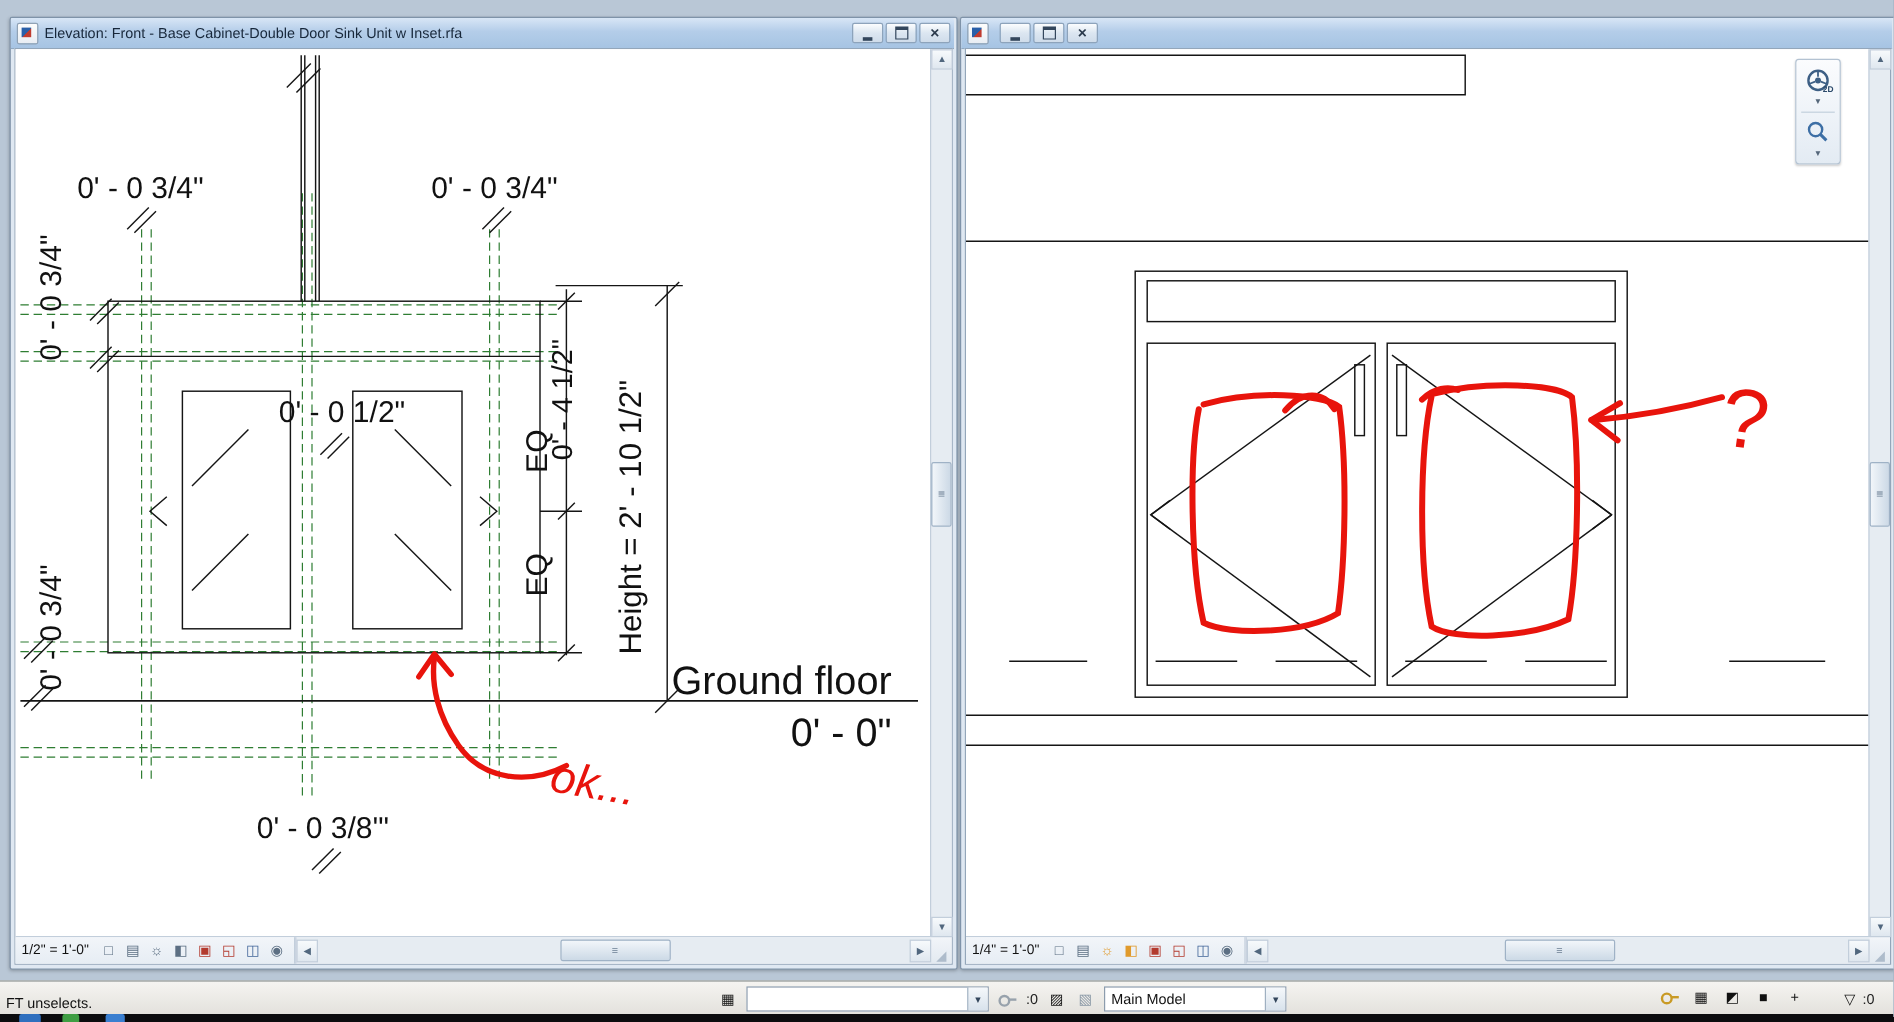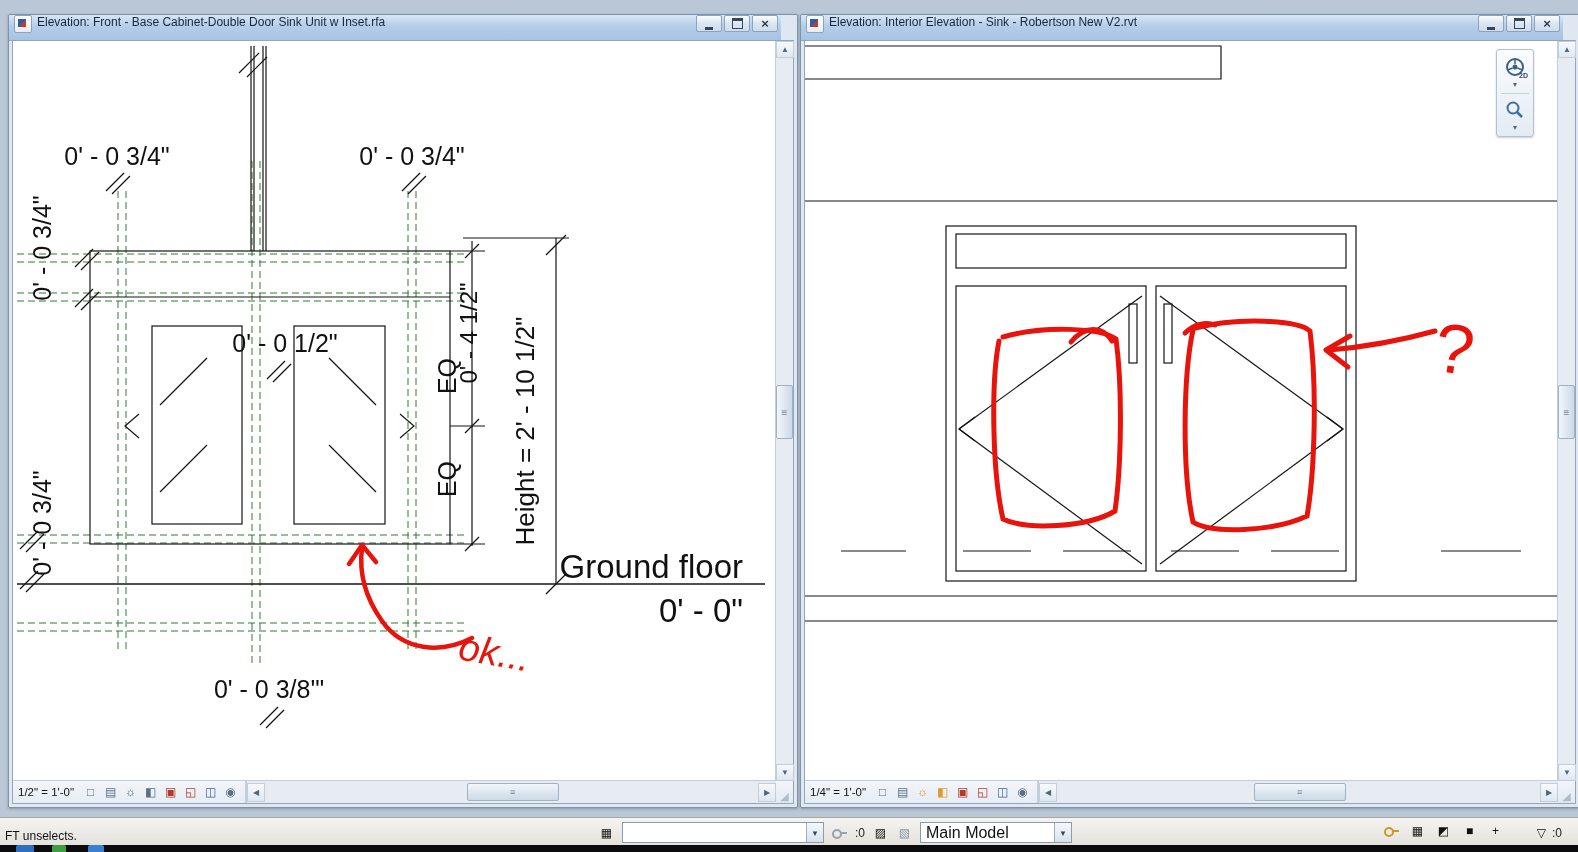--- a/index.html
+++ b/index.html
@@ -1,19 +1,19 @@
 <!DOCTYPE html>
 <html><head>
 <meta charset="utf-8">
 <style>
   html,body{margin:0;padding:0;background:#9fb0c0}
   .app{position:relative;width:1578px;height:852px;background:#b9c7d6;font-family:"Liberation Sans",sans-serif;overflow:hidden}
   
   .win{position:absolute;background:#dfe8f2;border:1px solid #7f93a9;border-radius:2px;box-shadow:0 1px 3px rgba(0,0,0,.25)}
-  .titlebar{position:absolute;left:0;right:16px;top:0;height:25px;display:flex;align-items:flex-start;padding:0 3px;background:linear-gradient(#d8e6f6,#b4cde9 45%,#a6c4e3);border-bottom:1px solid #8fa9c4;border-radius:2px 2px 0 0}
+  .titlebar{position:absolute;left:0;right:2px;top:0;height:25px;display:flex;align-items:center;padding:0 3px;background:linear-gradient(#d8e6f6,#b4cde9 45%,#a6c4e3);border-bottom:1px solid #8fa9c4;border-radius:2px 2px 0 0}
   .file-icon{width:16px;height:16px;margin:0 5px 0 2px;background:linear-gradient(#fdfdfd,#e8edf3);border:1px solid #90a2b5;border-radius:2px;position:relative;flex:0 0 auto}
   .file-icon::before{content:"";position:absolute;left:3px;top:3px;width:8px;height:8px;background:linear-gradient(135deg,#2a5fa8 55%,#bf3b2f 55%)}
   .title-text{font-size:12px;color:#17273a;white-space:nowrap;overflow:hidden;flex:1 1 auto}
   .winbtns{display:flex;gap:2px;flex:0 0 auto;margin-left:4px}
   .wb{width:26px;height:17px;display:flex;align-items:center;justify-content:center;background:linear-gradient(#fbfdfe,#dce6f1 50%,#cfdcea);border:1px solid #8da3bb;border-radius:2px;font-size:13px;font-weight:bold;color:#2c3b4d;line-height:1;padding:0}
   .min-glyph{display:block;width:8px;height:3px;background:#33465c;margin-top:9px}
   .max-glyph{display:block;width:9px;height:7px;border:1px solid #33465c;border-top-width:3px}
   .client{position:absolute;left:3px;right:3px;top:25px;bottom:3px;background:#fff;border:1px solid #93a6ba}
   .canvas{position:absolute;left:0;top:0;right:17px;bottom:22px;overflow:hidden;background:#fff}
   .canvas svg{display:block}
@@ -36,21 +36,21 @@
   .navbar{position:absolute;top:8px;right:24px;width:36px;background:linear-gradient(#fbfcfe,#e3ebf3);border:1px solid #b3c2d2;border-radius:3px;box-shadow:0 1px 2px rgba(0,0,0,.2);display:flex;flex-direction:column;align-items:center;padding:4px 0}
   .nav-btn{position:relative;width:30px;height:26px;display:flex;align-items:center;justify-content:center}
   .nav-2d{font-size:7px;color:#2c4a6b;position:absolute;right:2px;bottom:1px;font-weight:bold}
   .nav-dd{font-size:8px;color:#55677a;height:9px;line-height:9px}
   .nav-sep{width:28px;height:1px;background:#c3d0dd;margin:4px 0 3px}
   
   .statusbar{position:absolute;left:0;top:817px;width:1578px;height:28px;background:linear-gradient(#f5f4f1,#e3e1dc);border-top:1px solid #a8a8a0;font-size:12px;color:#111}
   .sb-msg{position:absolute;left:5px;top:11px;white-space:nowrap}
   .sb-center{position:absolute;left:598px;top:4px;display:flex;align-items:center;gap:7px}
   .combo{height:19px;background:#fff;border:1px solid #8c9cad;display:flex;align-items:center}
-  .combo .cv{flex:1;padding:0 5px;font-size:16px;white-space:nowrap;overflow:hidden}
+  .combo .cv{flex:1;padding:0 5px;font-size:12px;white-space:nowrap;overflow:hidden}
   .combo .dd{width:16px;height:100%;display:flex;align-items:center;justify-content:center;background:linear-gradient(#f5f8fb,#d8e2ec);border-left:1px solid #9fb0c1;font-size:9px;color:#33465c}
   .w200{width:200px}.w150{width:150px}
   .sb-icon{width:17px;height:17px;display:flex;align-items:center;justify-content:center;font-size:12px}.c-gray{color:#8a98a6}
   .key-icon{position:relative;width:17px;height:17px}
   .key-icon::before{content:"";position:absolute;left:1px;top:5px;width:6px;height:6px;border:2px solid #98a2ac;border-radius:50%}
   .key-icon::after{content:"";position:absolute;left:10px;top:8px;width:6px;height:2px;background:#98a2ac}
   .key-icon.gold::before{border-color:#c99a24}.key-icon.gold::after{background:#c99a24}
   .sb-right{position:absolute;right:74px;top:4px;display:flex;gap:9px;align-items:center}
   .sb-filter{position:absolute;right:16px;top:6px;display:flex;align-items:center;gap:2px}
   .count{font-size:12px;color:#222}
@@ -192,21 +192,20 @@
           <span class="harrow r">▶</span>
         </div>
         <div class="grip">◢</div>
       </div>
     </div>
   </div>
 
   <div class="win" style="left:800px;top:14px;width:778px;height:792px">
     <div class="titlebar">
       <span class="file-icon"></span>
-      <span class="title-text">Elevation: Interior Elevation - Sink - Robertson New V2.rvt</span>
       <span class="winbtns">
         <button class="wb">
             <span class="min-glyph"></span>
           </button>
         <button class="wb">
             <span class="max-glyph"></span>
           </button>
         <button class="wb">×</button>
       </span>
     </div>

